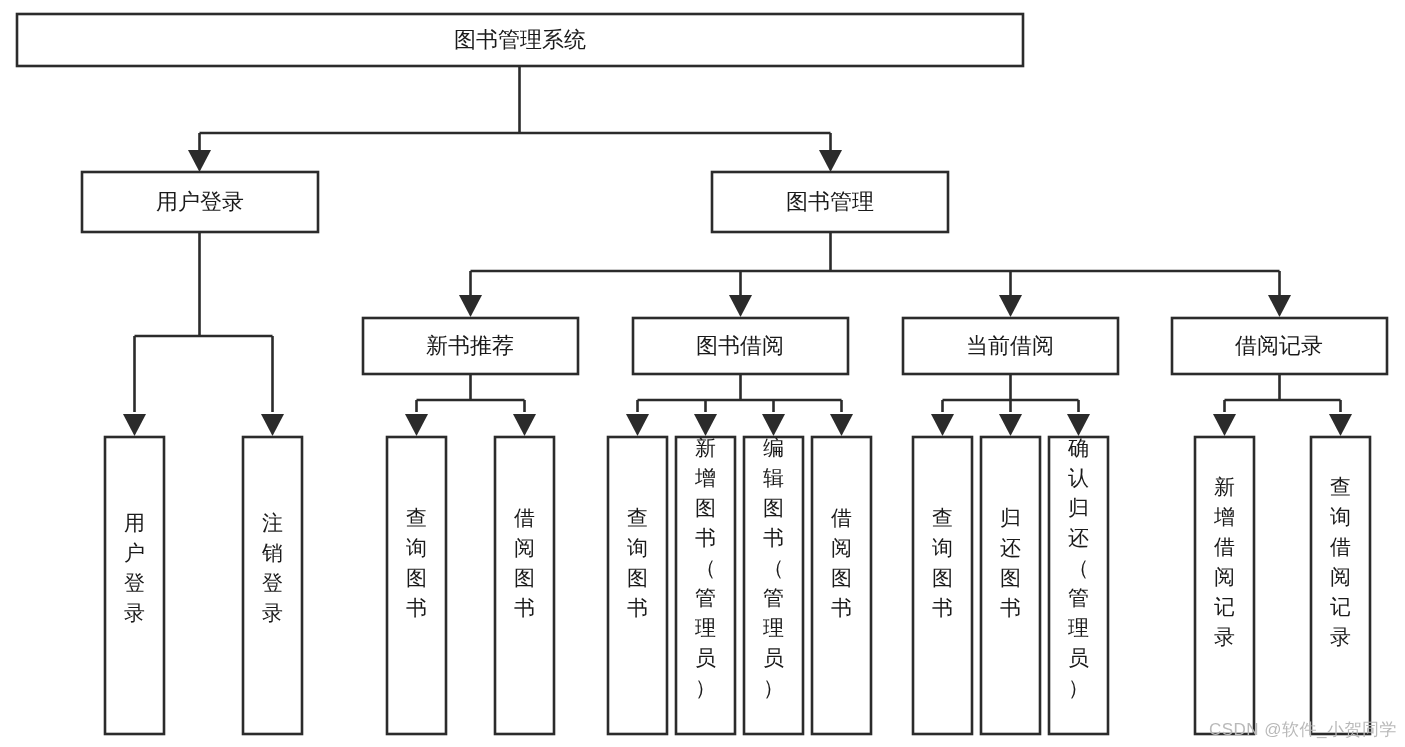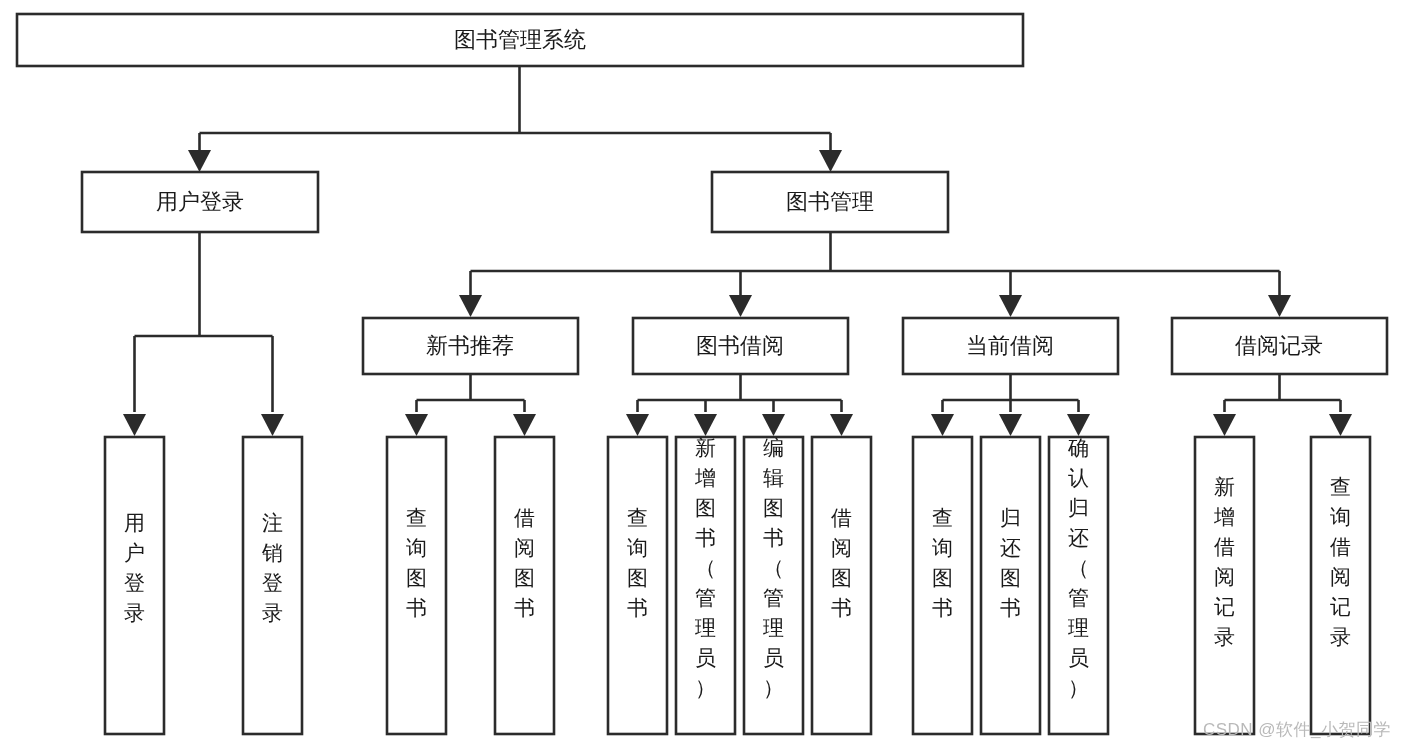--- a/index.html
+++ b/index.html
@@ -48,21 +48,21 @@
     dominant-baseline: middle;
   }
   .node-label-vertical {
     fill: #1a1a1a;
     font-family: "Liberation Sans", "DejaVu Sans", sans-serif;
     font-size: 21px;
     text-anchor: middle;
   }
   .watermark {
     position: absolute;
-    right: 14px;
+    right: 8px;
     bottom: 6px;
     color: #b9b9b9;
     font-size: 17px;
     font-family: "Liberation Sans", "DejaVu Sans", sans-serif;
     letter-spacing: 0.5px;
     white-space: nowrap;
     user-select: none;
     text-align: right;
   }
 </style>

